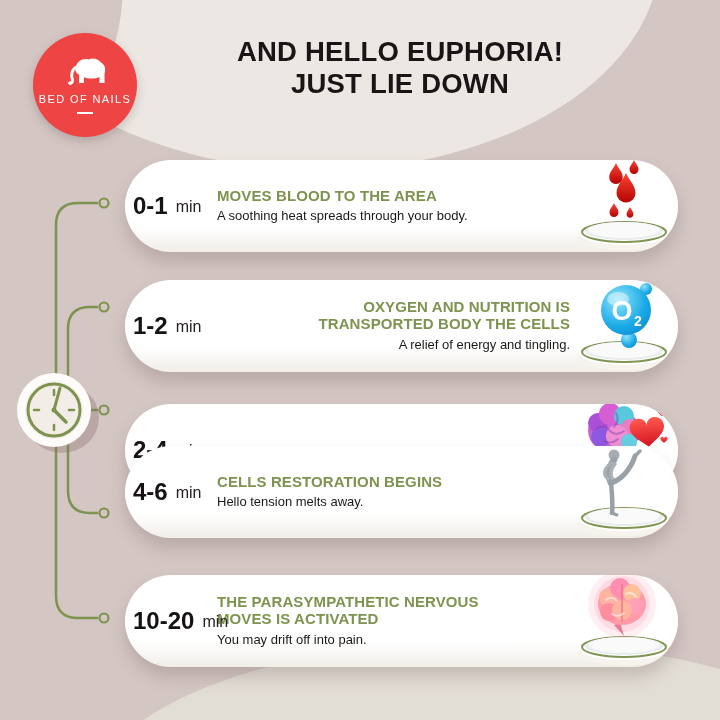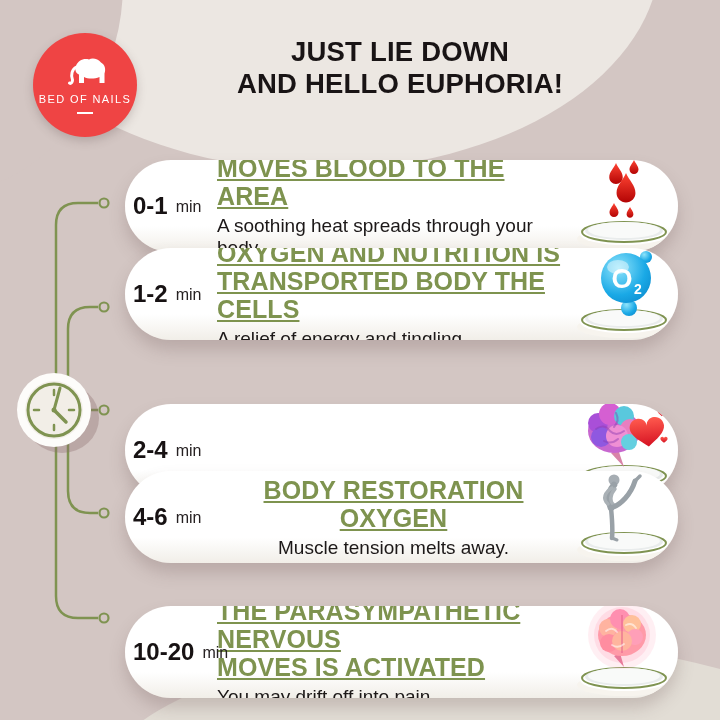--- a/index.html
+++ b/index.html
@@ -18,30 +18,30 @@
   .logo .dash{width:16px;height:2px;background:#fff;margin-top:7px;}
 
   .header{position:absolute;left:160px;right:80px;top:36px;text-align:center;color:var(--text-dark,#191415);
           font-weight:bold;font-size:27.5px;line-height:1.18;letter-spacing:.2px;}
 
   .timeline{position:absolute;left:0;top:150px;}
 
   .card{position:absolute;left:125px;width:553px;height:92px;border-radius:46px;overflow:hidden;
         background:linear-gradient(180deg,var(--card-bg,#ffffff) 72%,#f1eee8 100%);
         box-shadow:0 10px 16px rgba(110,86,86,.25);display:flex;align-items:center;}
-  .card.c1{top:160px;} .card.c2{top:248px;} .card.c3{top:368px;margin-top:36px;} .card.c4{top:471px;text-align:center;} .card.c5{top:606px;}
+  .card.c1{top:160px;} .card.c2{top:280px;text-align:right;} .card.c3{top:368px;margin-top:36px;} .card.c4{top:446px;} .card.c5{top:575px;}
 
   .time{width:84px;padding-left:8px;display:flex;flex-direction:row;align-items:center;flex:none;}
   .time-num{font-size:24px;font-weight:bold;color:#171213;line-height:1;white-space:nowrap;}
   .time-unit{font-size:16px;color:#262122;line-height:1;margin-top:1px;transform:translateX(8px);}
 
   .txt{flex:1;min-width:0;padding-right:2px;}
-  .card-title{color:var(--accent-green,#7e934f);font-weight:bold;font-size:25px;line-height:1.12;
-              letter-spacing:.1px;white-space:pre-line;margin-bottom:5px;text-decoration:underline;}
-  .card-desc{color:#1c1818;font-size:19px;line-height:1.15;}
+  .card-title{color:var(--accent-green,#7e934f);font-weight:bold;font-size:15px;line-height:1.12;
+              letter-spacing:.1px;white-space:pre-line;margin-bottom:5px;}
+  .card-desc{color:#1c1818;font-size:13px;line-height:1.15;}
 
   .icon-wrap{width:106px;height:100%;position:relative;flex:none;}
   .icon-wrap svg{position:absolute;right:4px;bottom:0;}
 </style>
 </head>
 <body>
 
 <div class="stage">
 
   <div class="blob blob-top"></div>
@@ -51,22 +51,22 @@
   <div class="logo">
     <svg width="48" height="32" viewBox="0 0 48 32">
       <path fill="#ffffff" d="M15,9 C17,3 23,1 28,2.5 C31,0.5 37,1.5 40,5.5 C44,7.5 45,12.5 43.5,16.5 L43.5,26 L38.5,26 L38.5,20 C33.5,22 27,22 23,20 L23,26 L18,26 L18,17.5 C15,16.5 13.5,13 15,9 Z"></path>
       <path fill="none" stroke="#ffffff" stroke-width="3" stroke-linecap="round" d="M15.5,10 C11,12 9.5,18 11.5,23 C11.5,25.5 10,27 8.5,26"></path>
     </svg>
     <div class="brand">BED OF NAILS</div>
     <div class="dash"></div>
   </div>
 
   <div class="header">
+    <div>AND HELLO EUPHORIA!</div>
     <div>JUST LIE DOWN</div>
-    <div>AND HELLO EUPHORIA!</div>
   </div>
 
   <svg class="timeline" width="130" height="540" viewBox="0 0 130 540">
     <g fill="none" stroke="#7f9351" stroke-width="2.5">
       <path d="M98,53 H78 Q56,53 56,75 V228"></path>
       <path d="M98,157 H90 Q68,157 68,179 V228"></path>
       <path d="M88,260 H98"></path>
       <path d="M68,292 V341 Q68,363 90,363 H98"></path>
       <path d="M56,292 V446 Q56,468 78,468 H98"></path>
     </g>
@@ -212,22 +212,22 @@
       </svg>
     </div>
   </div>
 
   <div class="card c4">
     <div class="time">
       <div class="time-num">4-6</div>
       <div class="time-unit">min</div>
     </div>
     <div class="txt">
-      <div class="card-title">BODY RESTORATION OXYGEN</div>
-      <div class="card-desc">Muscle tension melts away.</div>
+      <div class="card-title">CELLS RESTORATION BEGINS</div>
+      <div class="card-desc">Hello tension melts away.</div>
     </div>
     <div class="icon-wrap">
       <svg width="100" height="95" viewBox="0 0 100 95">
         <g>
           <ellipse cx="50" cy="82" rx="47" ry="11" fill="#f7f4ee"></ellipse>
           <ellipse cx="50" cy="77" rx="44" ry="11" fill="#ffffff"></ellipse>
           <ellipse cx="50" cy="75" rx="42" ry="10" fill="none" stroke="#7f9351" stroke-width="2"></ellipse>
           <ellipse cx="50" cy="74" rx="39" ry="9" fill="#e9ecec"></ellipse>
           <ellipse cx="50" cy="73" rx="36" ry="8" fill="#f9faf9"></ellipse>
         </g>

